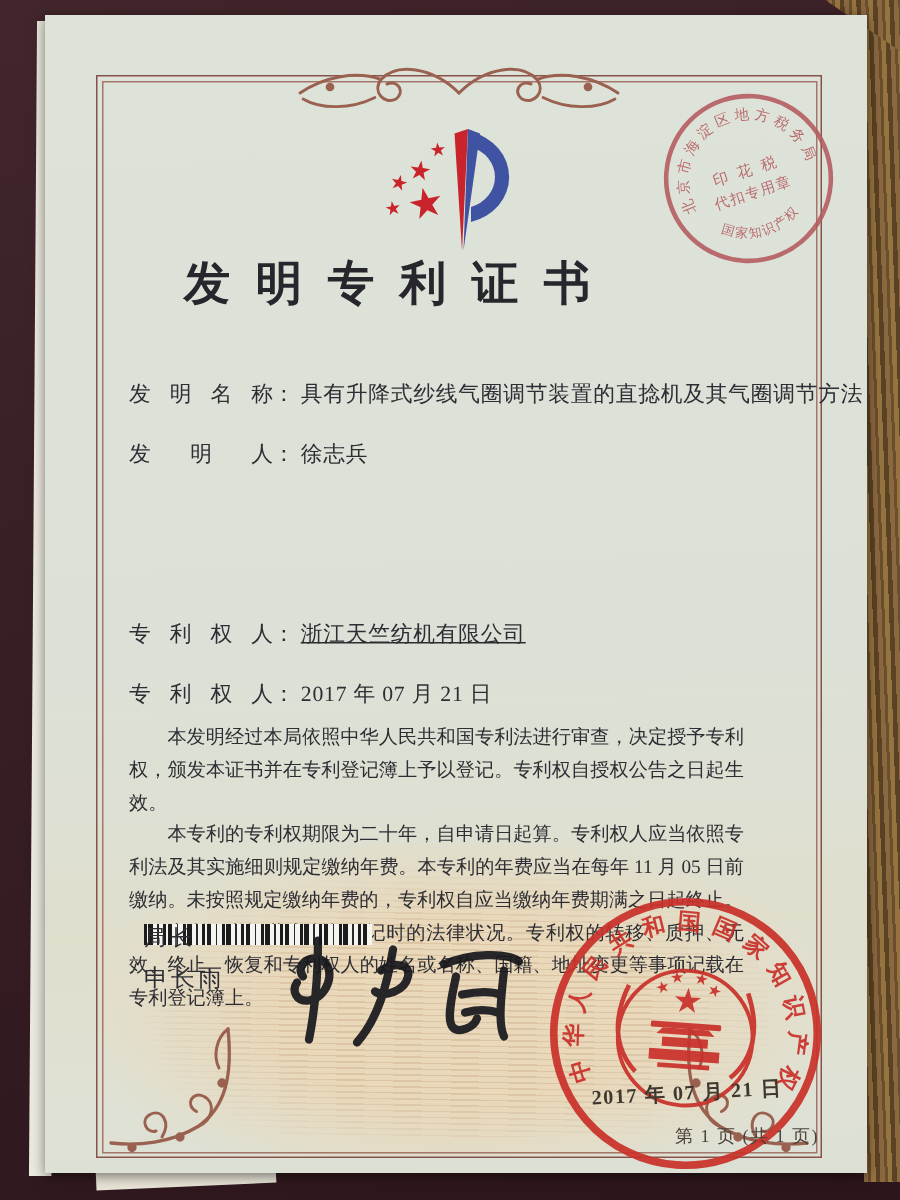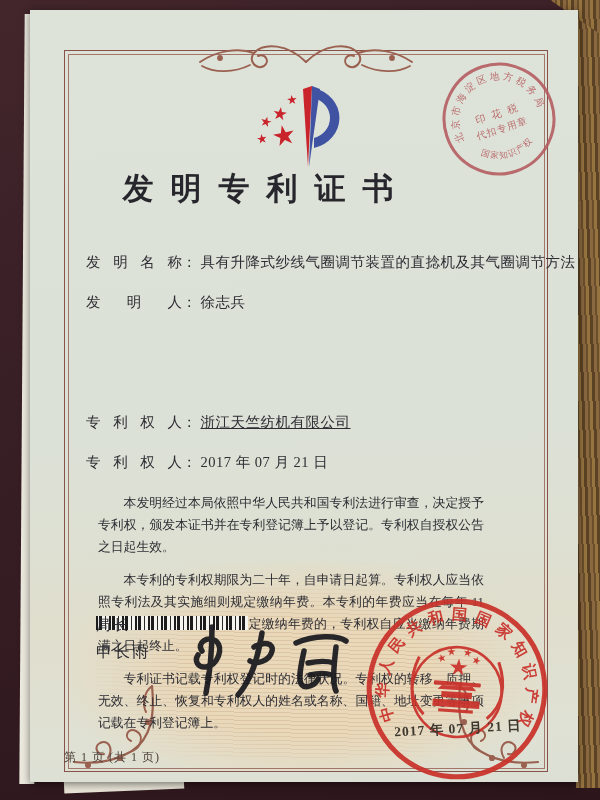--- a/index.html
+++ b/index.html
@@ -34,30 +34,30 @@
   #stamp{position:absolute;left:408px;top:48px;transform:rotate(-18deg);opacity:.88;}
   #title{position:absolute;left:34px;top:158px;width:388px;text-align:center;
     font-size:31px;font-weight:700;letter-spacing:17px;text-indent:17px;color:#26262c;}
   .frow{position:absolute;left:56px;width:450px;font-size:14.5px;color:#2d2d33;white-space:nowrap;}
   .flabel{display:inline-block;width:96px;text-align:justify;text-align-last:justify;vertical-align:bottom;}
   .fcolon{display:inline-block;margin-right:4px;}
   .fvalue{letter-spacing:.5px;}
   #row0{top:243px;} #row1{top:283px;} #row2{top:323px;} #row3{top:363px;} #row4{top:403px;text-decoration:underline;} #row5{top:443px;}
   #paras{position:absolute;left:56px;top:471px;width:410px;font-size:12.8px;line-height:1.70;
     text-align:justify;color:#2d2d33;}
-  #paras p{margin:12px;text-indent:2em;}
+  #paras p{margin:0;text-indent:2em;}
   #barcode{position:absolute;left:66px;top:606px;width:152px;height:14px;
     background:repeating-linear-gradient(90deg,#1c1c1c 0 2px,#f6f4ee 2px 3px,#1c1c1c 3px 6px,#f6f4ee 6px 9px,#2a2a2a 9px 10px,#f6f4ee 10px 13px);}
   #director-title{position:absolute;left:66px;top:606px;font-size:14.5px;color:#2d2d33;letter-spacing:3px;text-align:center;}
   #director-name{position:absolute;left:66px;top:632px;font-size:16px;color:#2d2d33;letter-spacing:2px;}
   #signature{position:absolute;left:138px;top:606px;}
   #seal{position:absolute;left:330px;top:582px;transform:rotate(4deg);opacity:.93;}
   #seal-date{position:absolute;left:336px;top:710px;width:184px;text-align:center;font-size:13.5px;
     font-weight:600;color:#3e382f;letter-spacing:1px;transform:rotate(-3deg);}
-  #footer{position:absolute;left:34px;top:739px;width:482px;text-align:left;font-size:12px;color:#4c423c;letter-spacing:1px;}
+  #footer{position:absolute;left:34px;top:739px;width:482px;text-align:right;font-size:12px;color:#4c423c;letter-spacing:1px;}
   .sealtext{fill:#c9322b;}
   .stamptext{fill:#b45a5e;}
 </style>
 </head>
 <body>
 
 <svg width="0" height="0" style="position:absolute">
   <defs>
     <path id="star" d="M0,-1 L0.2245,-0.309 0.951,-0.309 0.363,0.118 0.588,0.809 0,0.382 -0.588,0.809 -0.363,0.118 -0.951,-0.309 -0.2245,-0.309 Z"></path>
     <g id="corner-fl">

